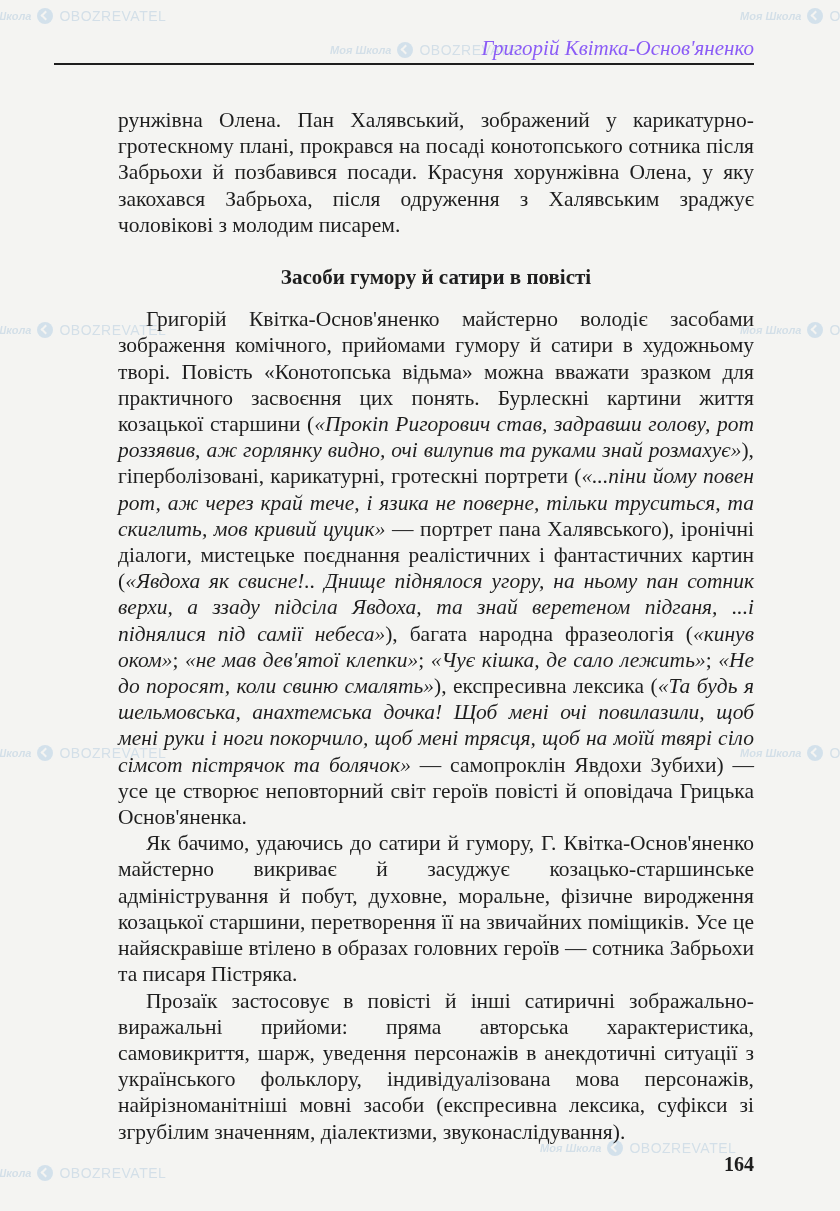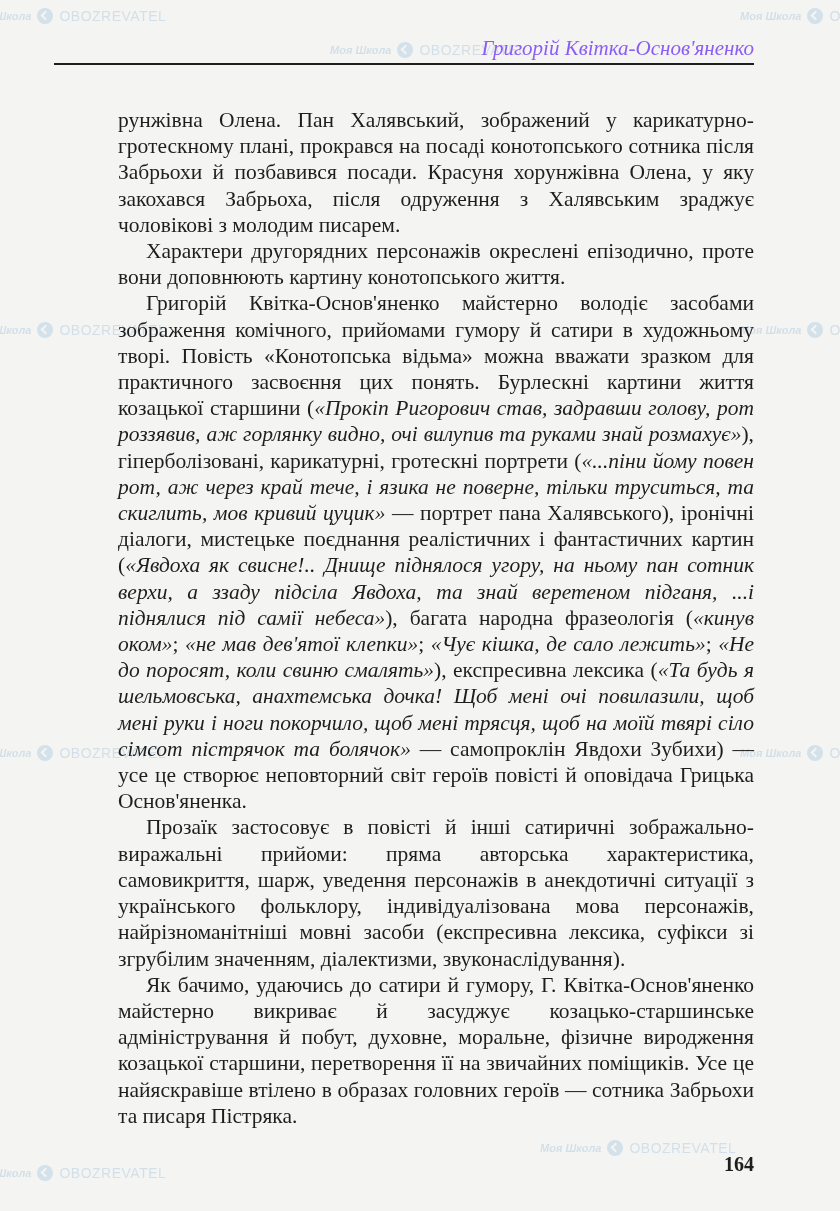--- a/index.html
+++ b/index.html
@@ -76,20 +76,20 @@
       <span class="ob">OBOZREVATEL</span>
     </div>
 </div>
 
 <div class="page">
   <div class="running-head">Григорій Квітка-Основ'яненко</div>
   <div class="rule"></div>
 
   <div class="body-text">
     <p>рунжівна Олена. Пан Халявський, зображений у карикатурно-гротескному плані, прокрався на посаді конотопського сотника після Забрьохи й позбавився посади. Красуня хорунжівна Олена, у яку закохався Забрьоха, після одруження з Халявським зраджує чоловікові з молодим писарем.</p>
-    <p class="indent">Характери другорядних персонажів окреслені епізодично, проте вони доповнюють картину конотопського життя.</p>
+    <p class="heading">Засоби гумору й сатири в повісті</p>
     <p class="indent"><span>Григорій Квітка-Основ'яненко майстерно володіє засобами зображення комічного, прийомами гумору й сатири в художньому творі. Повість «Конотопська відьма» можна вважати зразком для практичного засвоєння цих понять. Бурлескні картини життя козацької старшини (</span><em>«Прокіп Ригорович став, задравши голову, рот роззявив, аж горлянку видно, очі вилупив та руками знай розмахує»</em><span>), гіперболізовані, карикатурні, гротескні портрети (</span><em>«...піни йому повен рот, аж через край тече, і язика не поверне, тільки труситься, та скиглить, мов кривий цуцик»</em><span> — портрет пана Халявського), іронічні діалоги, мистецьке поєднання реалістичних і фантастичних картин (</span><em>«Явдоха як свисне!.. Днище піднялося угору, на ньому пан сотник верхи, а ззаду підсіла Явдоха, та знай веретеном підганя, ...і піднялися під самії небеса»</em><span>), багата народна фразеологія (</span><em>«кинув оком»</em><span>; </span><em>«не мав дев'ятої клепки»</em><span>; </span><em>«Чує кішка, де сало лежить»</em><span>; </span><em>«Не до поросят, коли свиню смалять»</em><span>), експресивна лексика (</span><em>«Та будь я шельмовська, анахтемська дочка! Щоб мені очі повилазили, щоб мені руки і ноги покорчило, щоб мені трясця, щоб на моїй твярі сіло сімсот пістрячок та болячок»</em><span> — самопроклін Явдохи Зубихи) — усе це створює неповторний світ героїв повісті й оповідача Грицька Основ'яненка.</span></p>
+    <p class="indent">Як бачимо, удаючись до сатири й гумору, Г. Квітка-Основ'яненко майстерно викриває й засуджує козацько-старшинське адміністрування й побут, духовне, моральне, фізичне виродження козацької старшини, перетворення її на звичайних поміщиків. Усе це найяскравіше втілено в образах головних героїв — сотника Забрьохи та писаря Пістряка.</p>
     <p class="indent">Прозаїк застосовує в повісті й інші сатиричні зображально-виражальні прийоми: пряма авторська характеристика, самовикриття, шарж, уведення персонажів в анекдотичні ситуації з українського фольклору, індивідуалізована мова персонажів, найрізноманітніші мовні засоби (експресивна лексика, суфікси зі згрубілим значенням, діалектизми, звуконаслідування).</p>
-    <p class="indent">Як бачимо, удаючись до сатири й гумору, Г. Квітка-Основ'яненко майстерно викриває й засуджує козацько-старшинське адміністрування й побут, духовне, моральне, фізичне виродження козацької старшини, перетворення її на звичайних поміщиків. Усе це найяскравіше втілено в образах головних героїв — сотника Забрьохи та писаря Пістряка.</p>
   </div>
 
   <div class="page-number">164</div>
 </div>
 
 </body></html>

